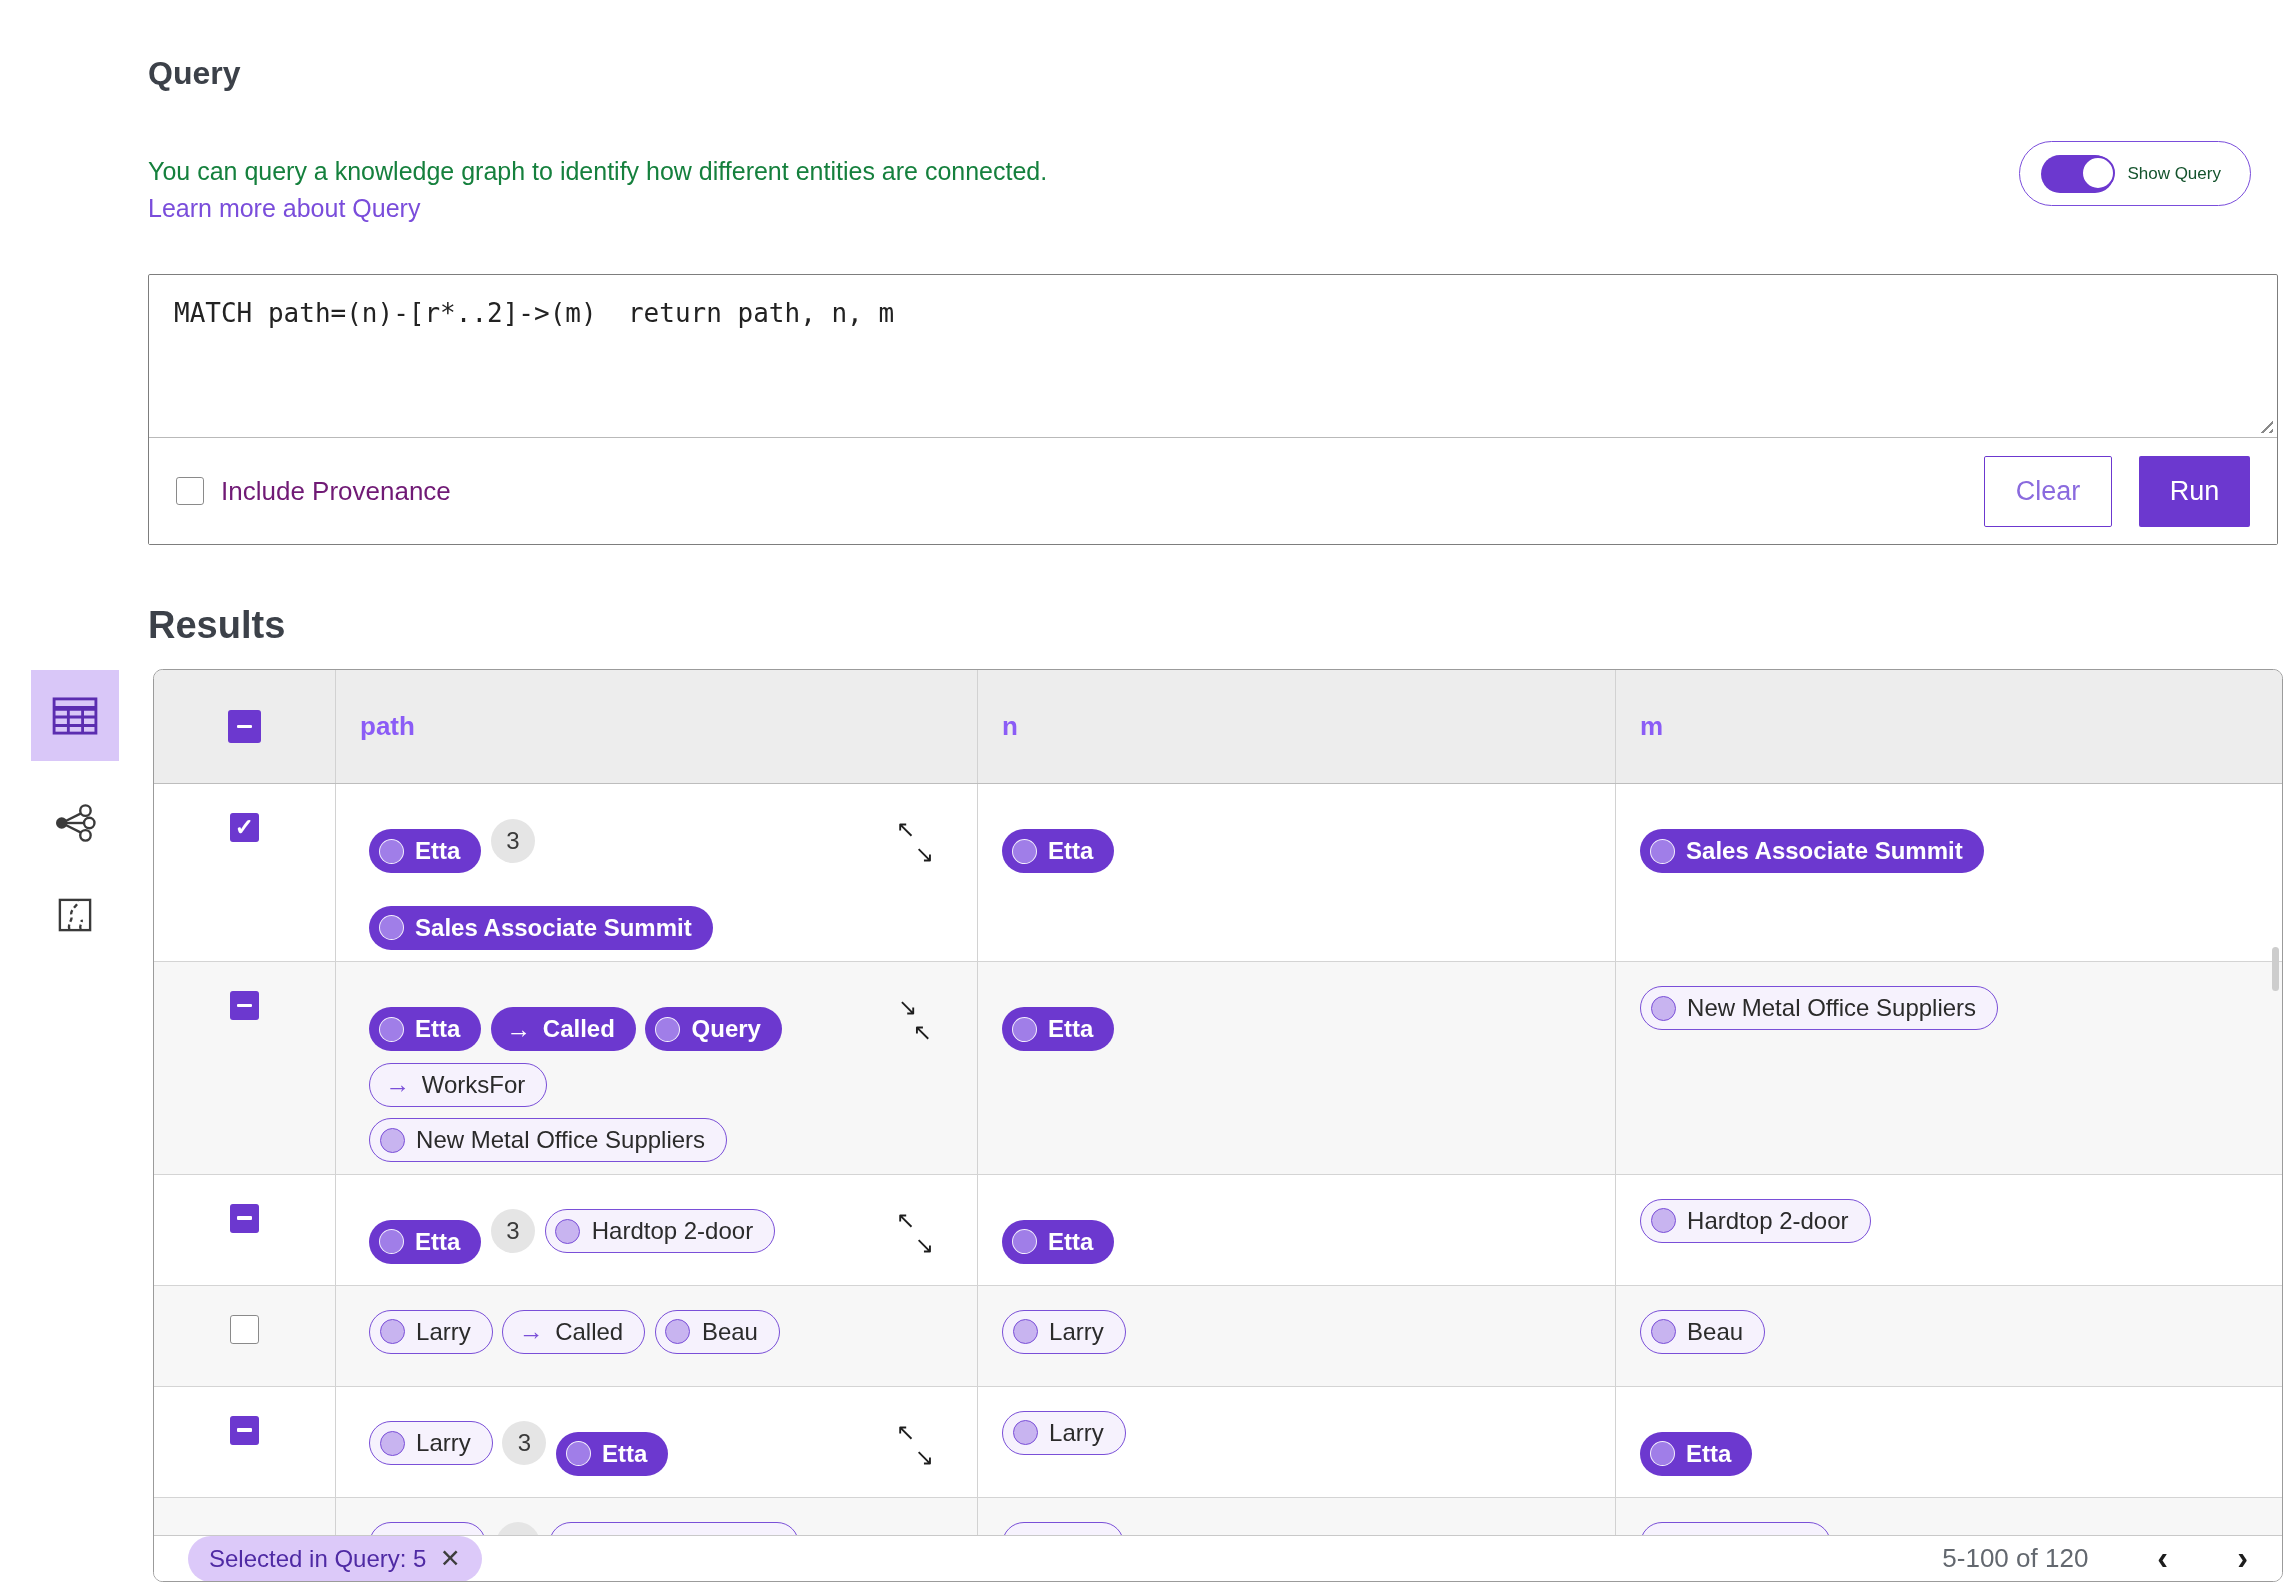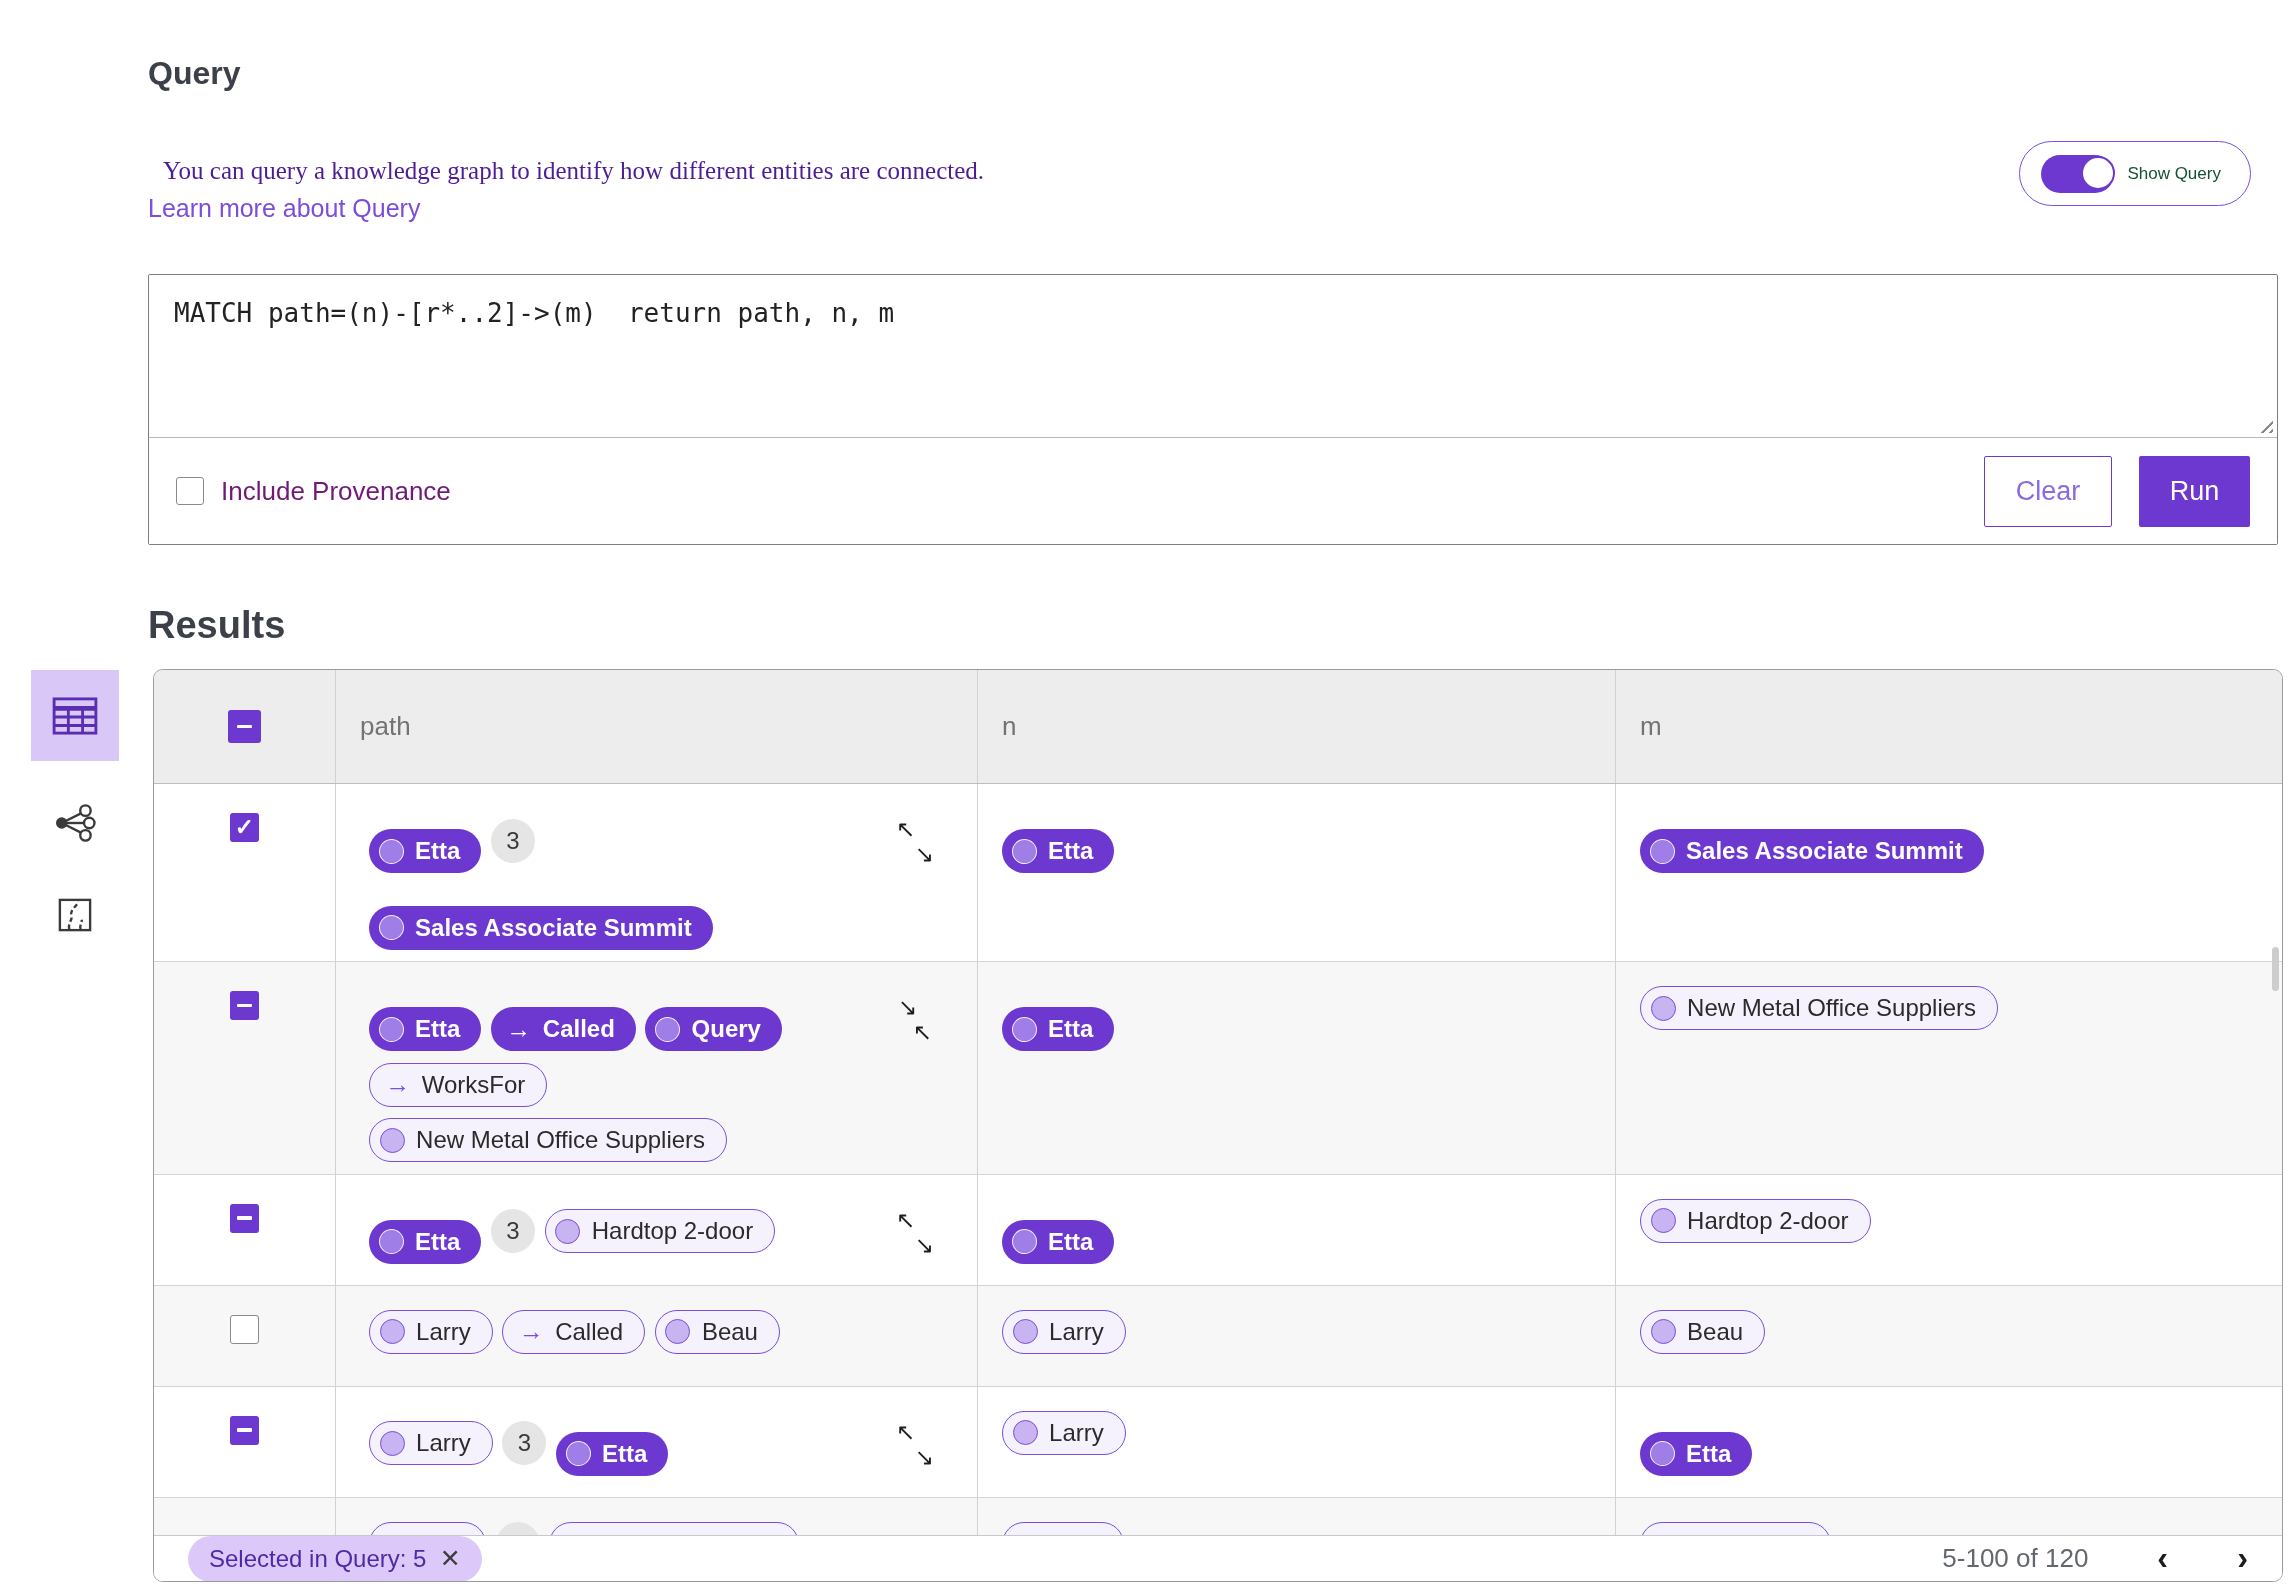--- a/index.html
+++ b/index.html
@@ -1,21 +1,21 @@
 <!DOCTYPE html>
 <html><head>
 <meta charset="utf-8">
 <style>
   html,body{margin:0;padding:0;background:#fff;}
   body{font-family:"Liberation Sans", sans-serif; color:#33383f;}
   .page{position:relative;width:2294px;height:1590px;background:#fff;overflow:hidden;}
 
   
   .page-title{position:absolute;left:148px;top:34px;font-size:32px;font-weight:700;color:#3c4149;}
-  .page-desc{position:absolute;left:163px;top:132px;font-size:25px;color:#4c1d95;font-family:Liberation Serif, serif;}
+  .page-desc{position:absolute;left:148px;top:132px;font-size:25px;color:#15803d;}
   .learn-link{position:absolute;left:148px;top:194px;font-size:25px;color:#7a4ddb;text-decoration:none;cursor:pointer;}
 
   .show-query{position:absolute;left:2019px;top:141px;height:63px;display:inline-flex;align-items:center;
     gap:13.4px;padding:0 29px 0 21px;border:1.9px solid #7a4ddb;border-radius:38px;background:#fff;cursor:pointer;}
   .show-query .label{font-size:17px;color:#14532d;}
   .switch{position:relative;display:inline-block;width:73px;height:38px;background:#6c38cf;border-radius:19px;}
   .switch .knob{position:absolute;right:-1px;top:1.9px;width:34px;height:34px;background:#fff;border:2.9px solid #6c38cf;
     border-radius:50%;box-sizing:border-box;}
 
   
@@ -50,21 +50,21 @@
   .trow{display:flex;border-bottom:1px solid #d4d4d4;background:#fff;flex:none;position:relative;}
   .trow.striped{background:#f7f7f7;}
   .cell{box-sizing:border-box;border-right:1px solid #d2d2d2;}
   .cell:last-child{border-right:none;}
   .cell-check{width:182px;display:flex;justify-content:center;flex:none;}
   .thead .cell-check{align-items:center;}
   .trow .cell-check{align-items:flex-start;padding-top:29px;}
   .cell-path{width:642px;position:relative;padding:24px 0 0 33px;flex:none;}
   .cell-n{width:638px;padding:24px 0 0 24px;flex:none;}
   .cell-m{flex:1;padding:24px 0 0 24px;}
-  .hcell{display:flex;align-items:center;font-size:26px;font-weight:400;color:#737373;}
+  .hcell{display:flex;align-items:center;font-size:26px;font-weight:700;color:#8b5cf6;}
   .thead .cell-path{padding:0 0 0 24px;}
   .thead .cell-n,.thead .cell-m{padding:0 0 0 24px;}
 
   .cb{width:29px;height:29px;border-radius:2.9px;box-sizing:border-box;display:flex;align-items:center;
     justify-content:center;cursor:pointer;flex:none;}
   .cb.unchecked{border:1.9px solid #8a8a8a;background:#fff;}
   .cb.checked,.cb.indeterminate{background:#6c38cf;color:#fff;font-size:23px;font-weight:700;}
   .cb.indeterminate::after{content:"";width:15.3px;height:3.8px;background:#fff;border-radius:1px;}
   .thead .cb{width:32.5px;height:32.5px;}
 

